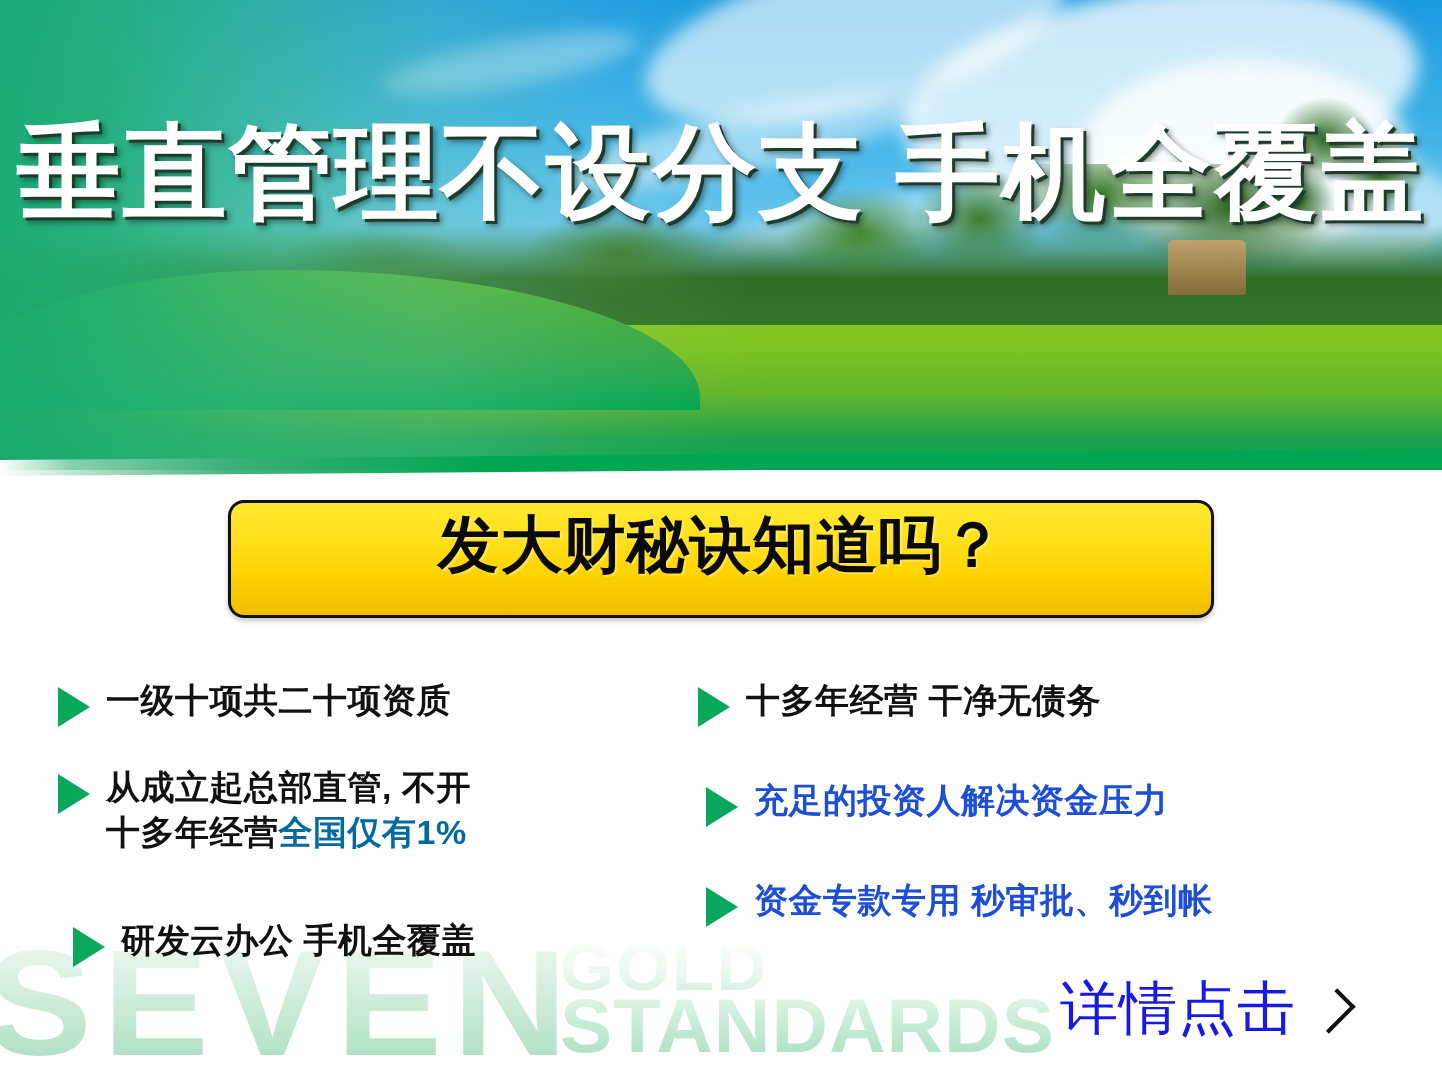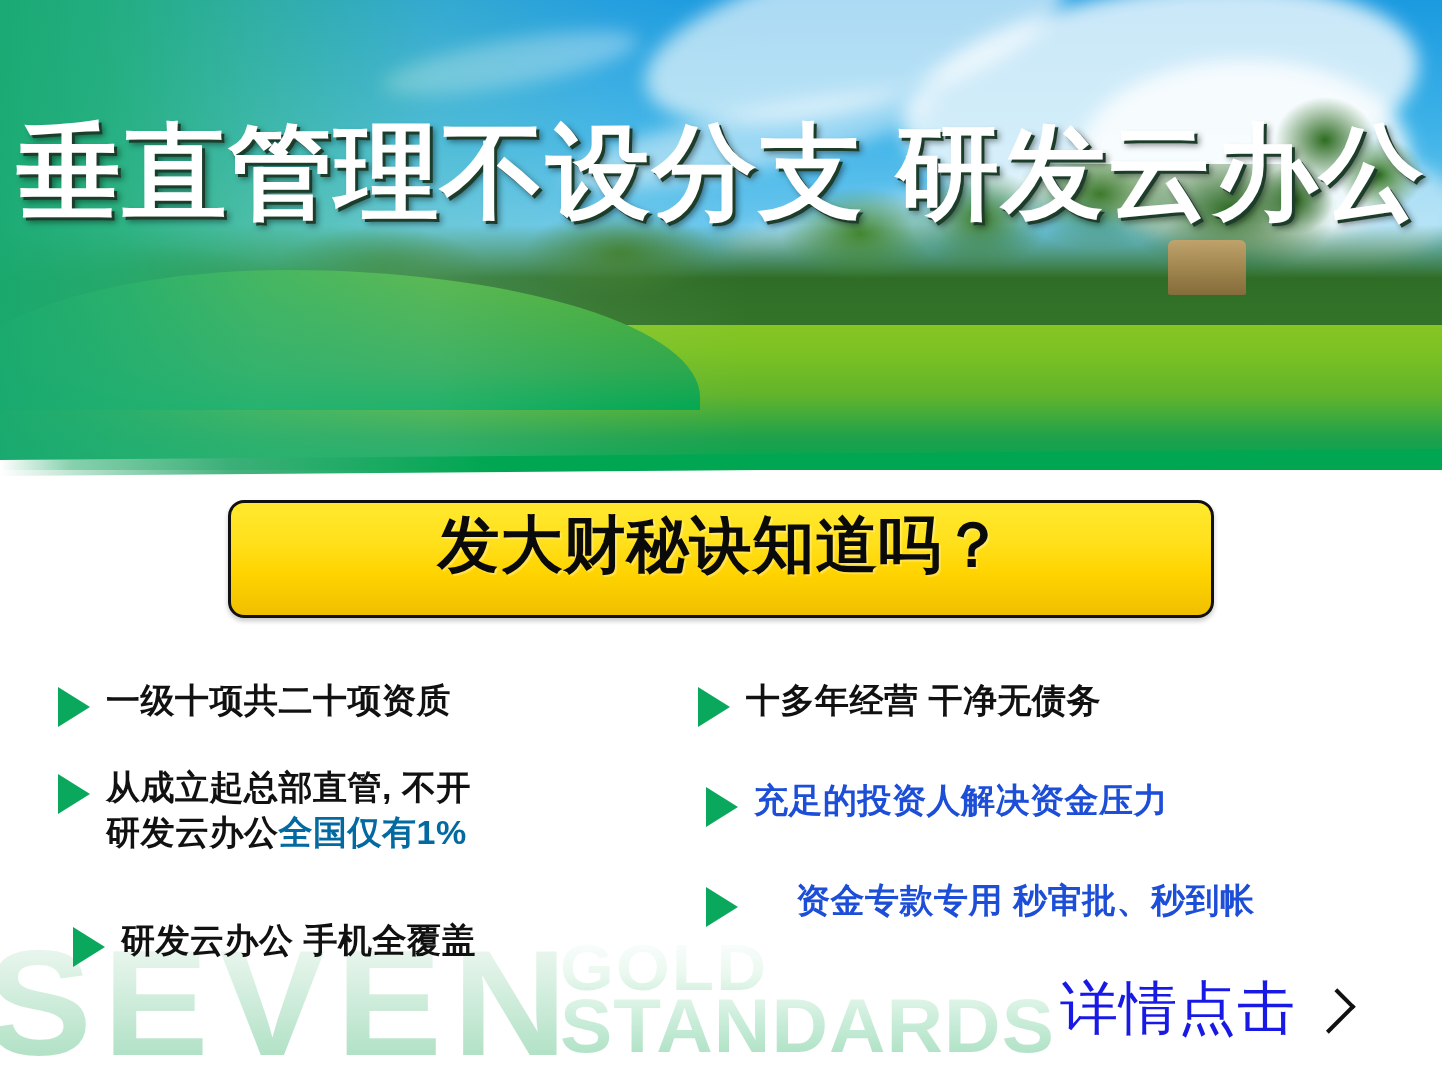--- a/index.html
+++ b/index.html
@@ -276,21 +276,21 @@
   }
   .feat-text.green { color: #1d4ed8; }
   .hl { color: #0369a1; }
 
   .left-f1 { position: absolute; left: 0; top: 18px; }
   .left-f2 { position: absolute; left: 0; top: 105px; }
   .left-f3 { position: absolute; left: 15px; top: 258px; }
 
   .right-f1 { position: absolute; left: 0; top: 18px; }
   .right-f2 { position: absolute; left: 8px; top: 118px; }
-  .right-f3 { position: absolute; left: 8px; top: 218px; gap: 42px; }
+  .right-f3 { position: absolute; left: 8px; top: 218px; }
 
   
   .detail-link {
     position: absolute;
     left: 1060px; top: 970px;
     display: flex;
     align-items: center;
     gap: 22px;
     cursor: pointer;
   }
@@ -334,21 +334,21 @@
     <div class="treeline"></div>
     <div class="tree-big"></div>
     <div class="house"></div>
 
     <div class="grass">
       <div class="grass-hill"></div>
     </div>
 
     <div class="hero-greenfade"></div>
 
-    <div class="hero-title-1">垂直管理不设分支 研发云办公</div>
+    <div class="hero-title-1">垂直管理不设分支 手机全覆盖</div>
 
   </div>
 
   <div class="accent-bar"></div>
 
   <div class="cta-banner">
     <span class="cta-banner-text">发大财秘诀知道吗？</span>
   </div>
 
   <div class="watermark">
@@ -365,21 +365,21 @@
         <span class="bullet"></span>
         <span class="feat-text">
           <span>一级十项共二十项资质</span>
         </span>
       </div>
 
       <div class="feat left-f2">
         <span class="bullet"></span>
         <span class="feat-text">
           <span>从成立起总部直管, 不开</span><br>
-          <span>研发云办公</span><span class="hl">全国仅有1%</span>
+          <span>十多年经营</span><span class="hl">全国仅有1%</span>
         </span>
       </div>
 
       <div class="feat left-f3">
         <span class="bullet"></span>
         <span class="feat-text">
           <span>研发云办公  手机全覆盖</span>
         </span>
       </div>
 

